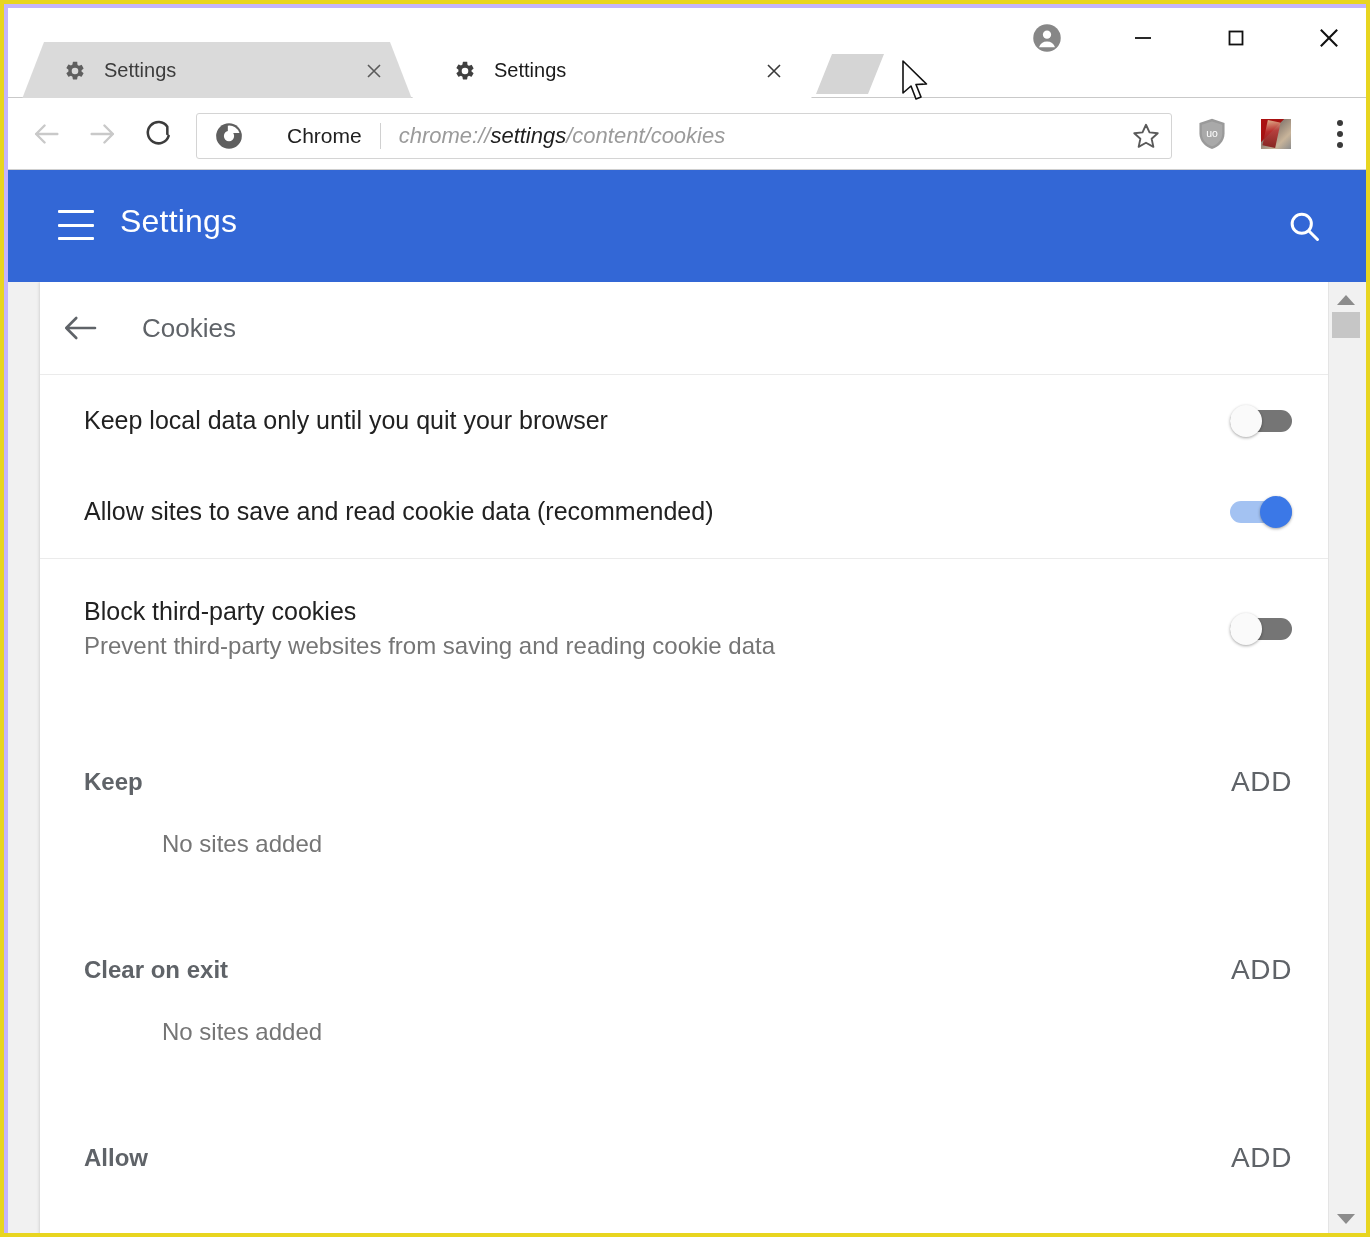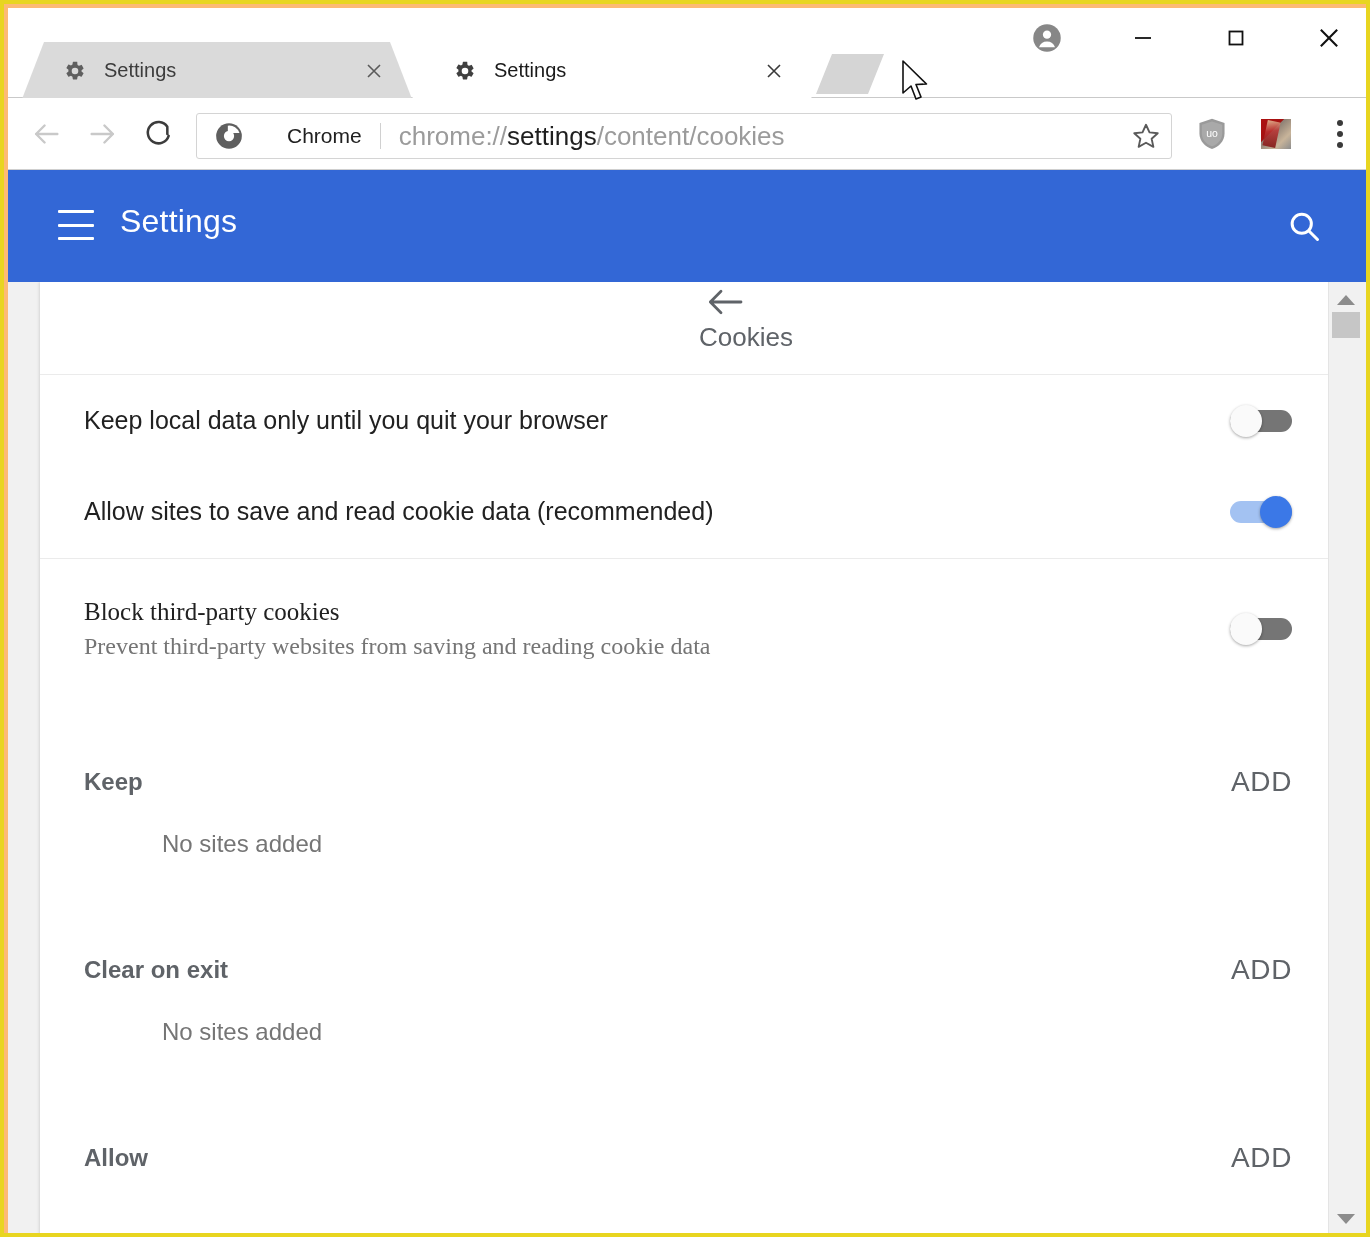--- a/index.html
+++ b/index.html
@@ -16,21 +16,21 @@
   }
 
   
   #window {
     position: absolute;
     left: 0; top: 0;
     width: 1370px;
     height: 1237px;
     box-sizing: border-box;
     border: 4px solid #e8d520;
-    background: #fdba74;
+    background: #c4b5fd;
     overflow: hidden;
   }
 
   
   #tabstrip {
     position: absolute;
     left: 4px; top: 4px;
     width: 1362px;
     height: 90px;
     background: #ffffff;
@@ -174,24 +174,25 @@
     color: #202020;
   }
   .omni-divider {
     width: 1px;
     height: 26px;
     background: #d0d0d0;
     margin: 0 18px;
     flex: 0 0 1px;
   }
   #url-text {
-    font-size: 26px;
+    font-size: 22px;
     color: #9b9b9b;
     white-space: nowrap;
     overflow: hidden;
+    font-style: italic;
   }
   #url-text .host {
     color: #1f1f1f;
   }
   #star-btn {
     position: absolute;
     right: 10px;
     top: 50%;
     transform: translateY(-50%);
     width: 30px;
@@ -295,22 +296,21 @@
     width: 1298px;
     min-height: 955px;
     background: #ffffff;
     box-shadow: -1px 0 3px rgba(0,0,0,.10), 1px 0 3px rgba(0,0,0,.10);
   }
 
   .subpage-head {
     height: 92px;
     display: flex;
     align-items: center;
-    padding-left: 72px;
-    flex-direction: column;
+    padding-left: 20px;
   }
   #back-arrow { width: 40px; height: 30px; flex: 0 0 40px; }
   .subpage-title {
     margin-left: 42px;
     font-size: 26px;
     color: #5f6368;
     font-weight: normal;
   }
 
   .setting-row {
@@ -330,21 +330,21 @@
   }
   .setting-row .secondary {
     font-size: 24px;
     color: #757575;
     margin-top: 4px;
     line-height: 1.25;
   }
 
   #row-allow-cookies  { height: 92px; border-top: none; }
   #row-keep-local     { height: 92px; }
-  #row-block-third    { height: 140px; font-family: Liberation Serif, serif; }
+  #row-block-third    { height: 140px; }
 
   
   .toggle {
     position: relative;
     width: 62px;
     height: 26px;
     flex: 0 0 62px;
   }
   .toggle .track {
     position: absolute;

